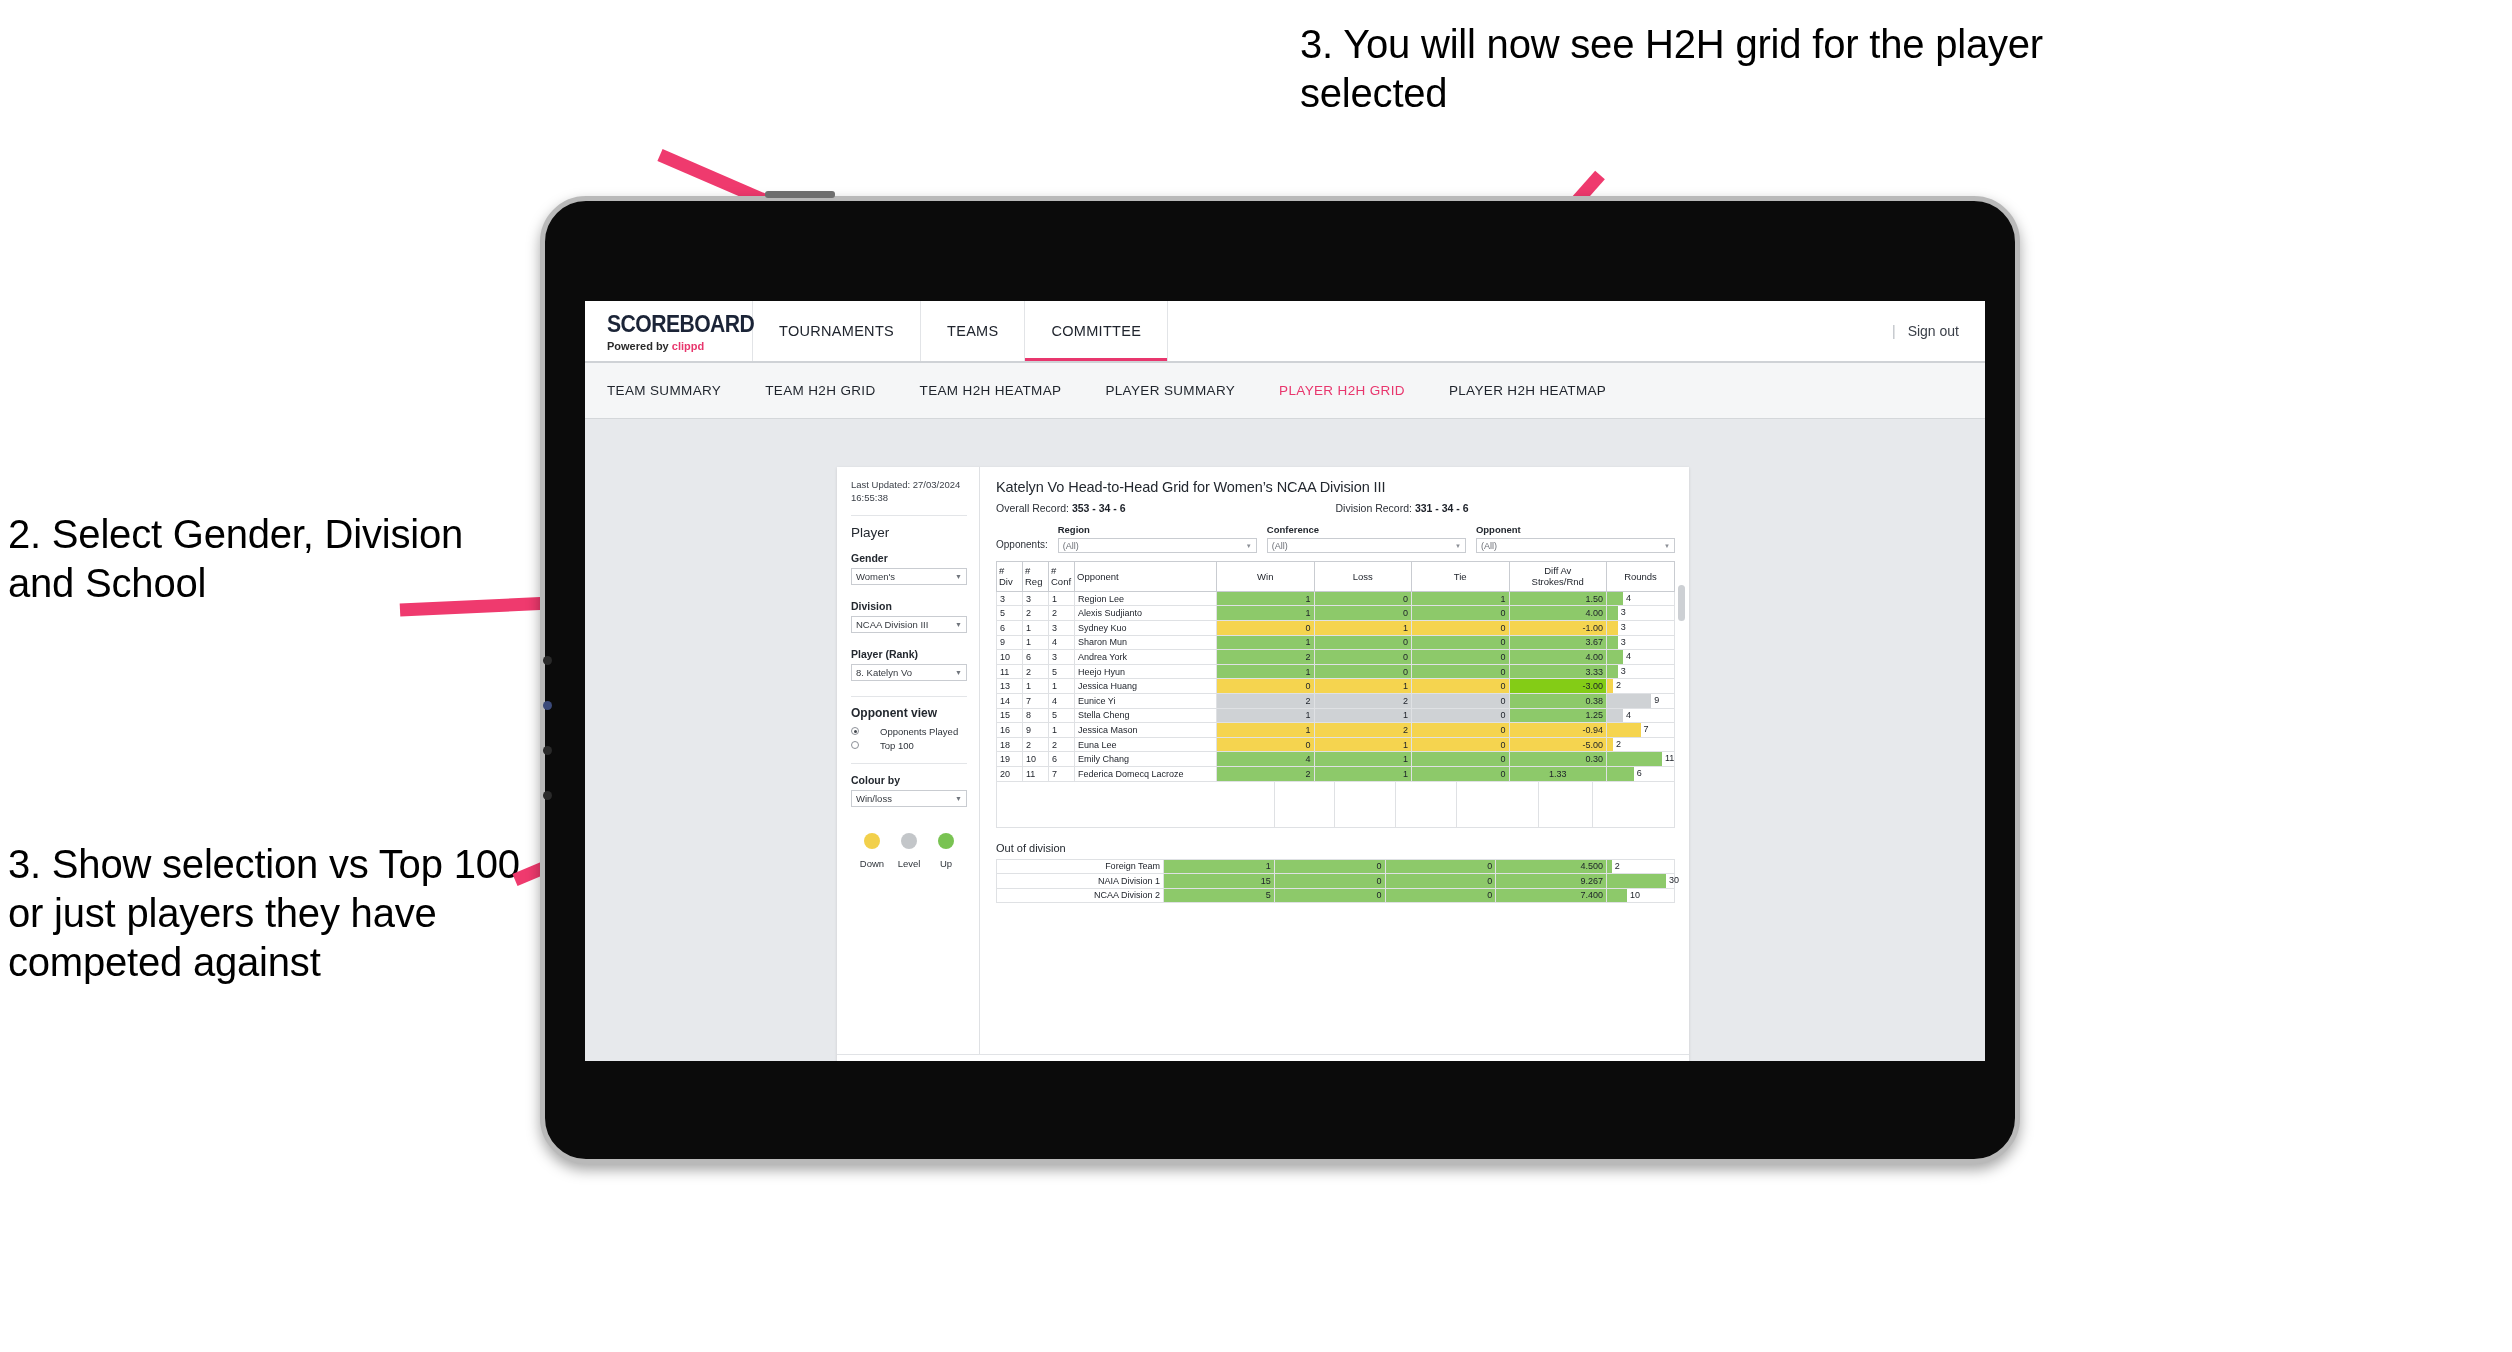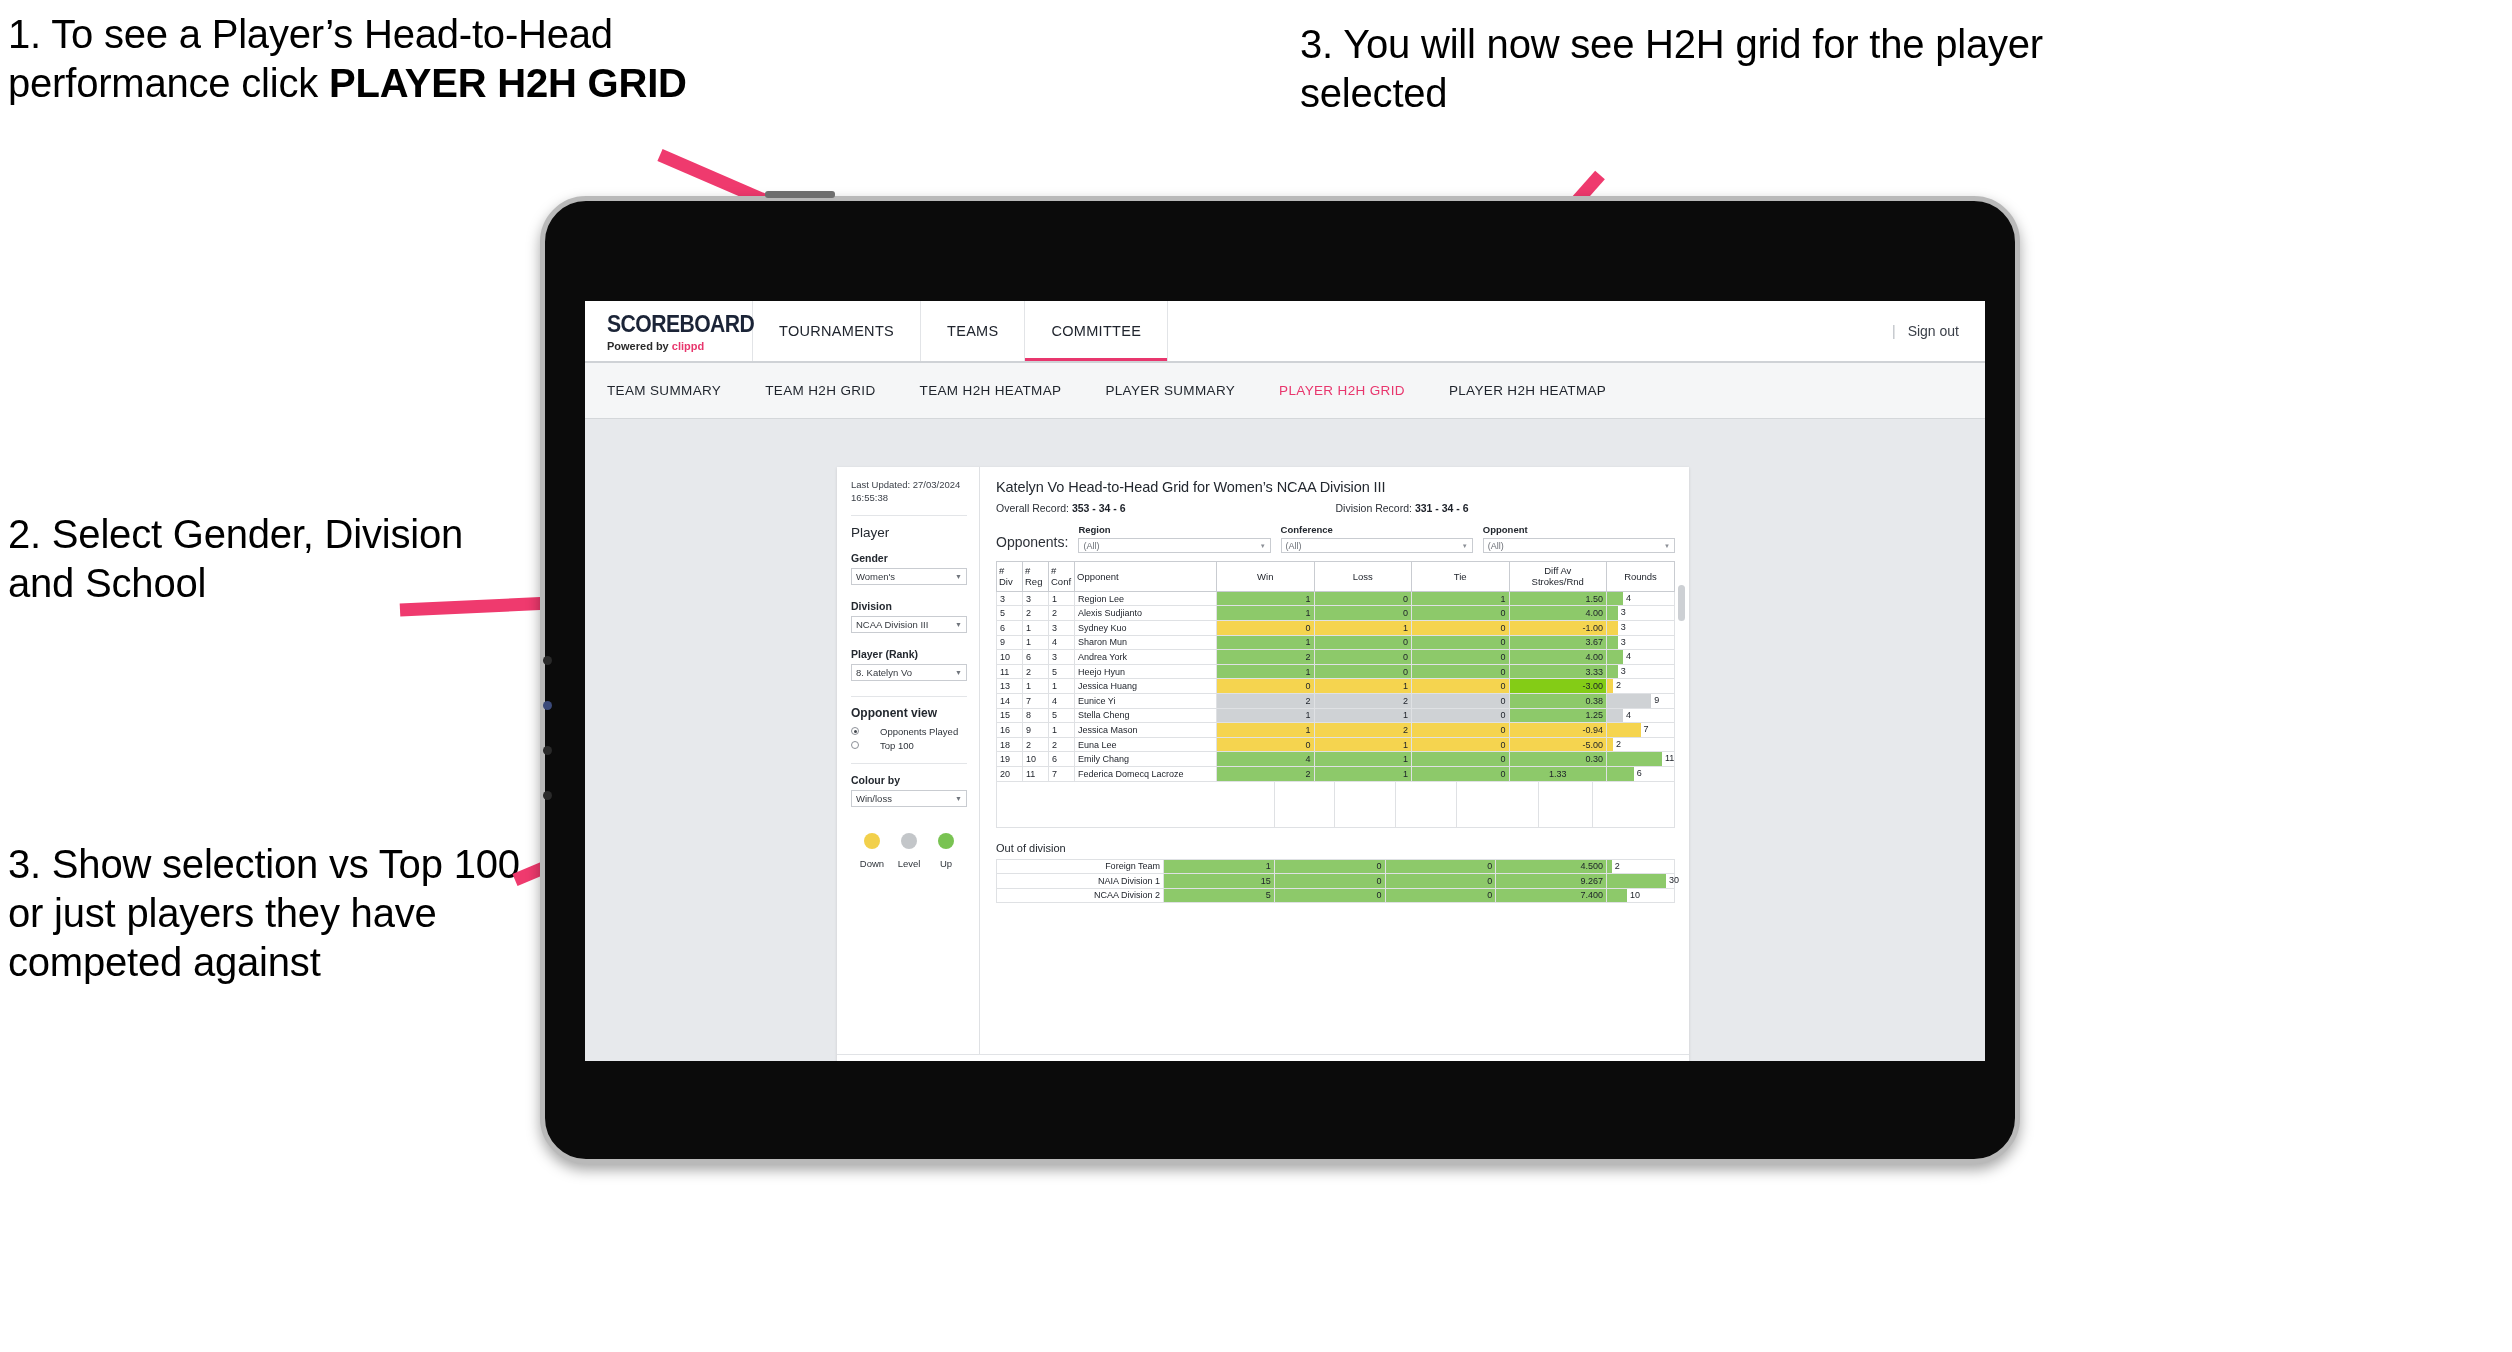--- a/index.html
+++ b/index.html
@@ -104,21 +104,21 @@
   .dot { width:16px; height:16px; border-radius:50%; margin: 0 auto 9px; }
   .legend-lbl { font-size:9.5px; color:#2e333a; }
 
   
   #content { flex:1; padding: 12px 14px 0 16px; min-width:0; display:flex; flex-direction:column; }
   #viz-title { font-size: 14.5px; color:#23282f; letter-spacing:-0.1px; }
   #records { display:flex; margin-top: 7px; font-size: 10.5px; color:#2d3138; }
   #records .rec { width: 50%; }
   #records b { color:#1c2028; }
   #opp-filters { display:flex; align-items:flex-end; margin-top: 10px; gap: 10px; }
-  #opp-label { font-size: 14px; color:#2d3138; padding-bottom: 3px; }
+  #opp-label { font-size: 10px; color:#2d3138; padding-bottom: 3px; }
   .oppfilter { flex:1; }
   .oppfilter .flabel2 { font-size:9.5px; font-weight:bold; color:#23282f; margin-bottom:3px;}
   .oppfilter .fbox { height:15px; border:1px solid #c9ccd1; background:#fff; font-size:9px; color:#6b6f76; display:flex; align-items:center; padding:0 4px; position:relative;}
   .oppfilter .fbox .caret { position:absolute; right:4px; font-size:6px; color:#8b8f96; }
 
   
   table.grid { border-collapse: collapse; width:100%; table-layout: fixed; font-size: 9px; color:#1c2028; }
   table.grid th { border:1px solid #c9ccd1; font-weight:normal; font-size:9.5px; padding: 3px 2px; background:#fff; line-height:1.2;}
   table.grid td { border:1px solid #dfe1e4; padding: 1px 3px; height: 13.6px; background:#fff; }
   .c-div, .c-reg, .c-conf { width: 26px; text-align:left; }
@@ -144,23 +144,20 @@
   #toolbar .tsep { width:1px; height:13px; background:#dcdfe2; }
   #toolbar .tbtn { display:flex; align-items:center; gap:4px; }
   #toolbar .spacer { flex:1; }
   svg.ic { display:block; }
 </style>
 </head>
 <body>
 
 <div id="stage">
 
-  <div class="anno" id="anno1">
-    <span>1. To see a Player’s Head-to-Head performance click </span><b>PLAYER H2H GRID</b>
-  </div>
   <div class="anno" id="anno2">2. Select Gender, Division and School</div>
   <div class="anno" id="anno3">3. Show selection vs Top 100 or just players they have competed against</div>
   <div class="anno" id="anno4">3. You will now see H2H grid for the player selected</div>
 
   <svg class="arrowsvg" viewBox="0 0 2512 1352">
     <defs>
       <marker id="ah" markerWidth="5" markerHeight="5" refX="2.2" refY="2.5" orient="auto">
         <path d="M0,0 L5,2.5 L0,5 z" fill="#ef3a6e"></path>
       </marker>
     </defs>

